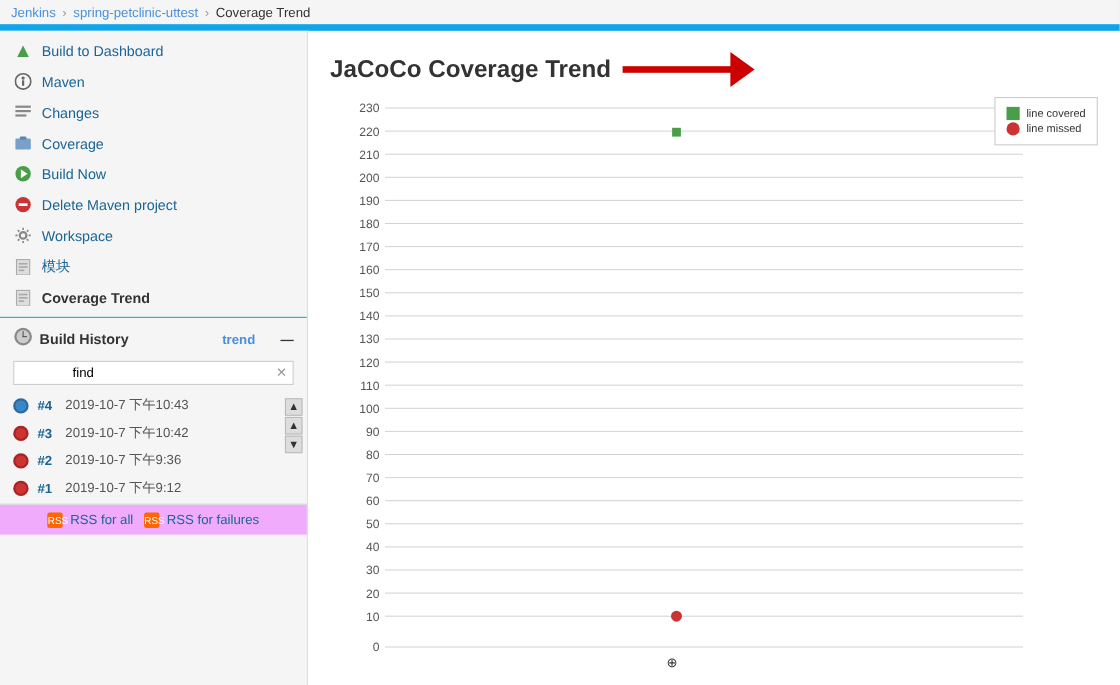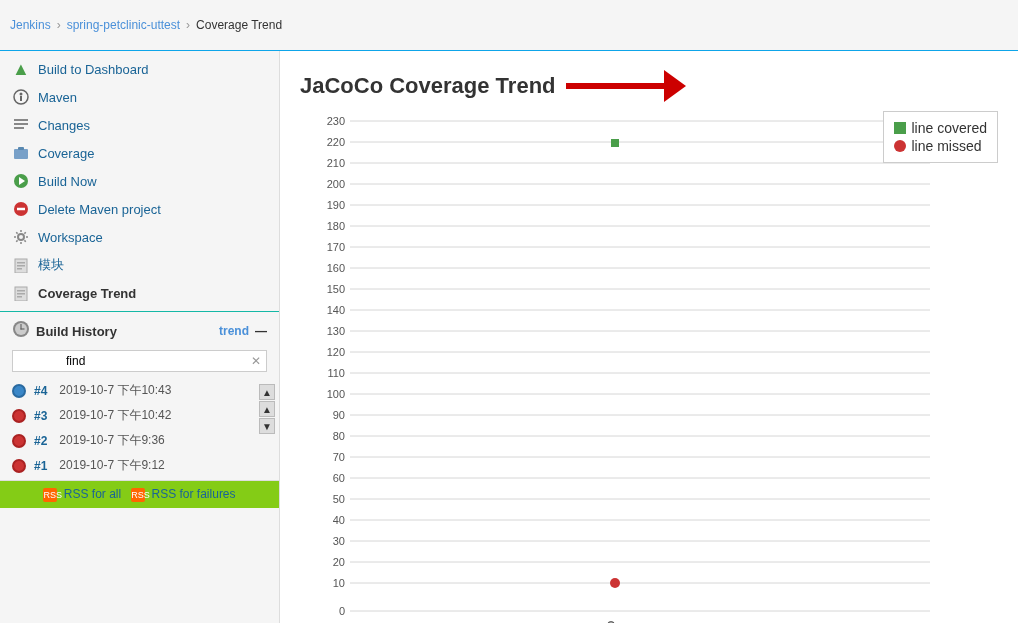--- a/index.html
+++ b/index.html
@@ -1,22 +1,22 @@
 <!DOCTYPE html>
 <html><head>
   <meta charset="utf-8">
   <style>
     * { margin: 0; padding: 0; box-sizing: border-box; }
     body { font-family: Arial, sans-serif; font-size: 13px; background: #f0f0f0; color: #333; }
 
     
     .breadcrumb {
       background: #f5f5f5;
-      border-bottom: 1px solid #0ea5e9;
-      padding: 18px 10px;
+      border-bottom: 6px solid #0ea5e9;
+      padding: 4px 10px;
       font-size: 12px;
       display: flex;
       align-items: center;
       gap: 6px;
     }
     .breadcrumb a { color: #4a90d9; text-decoration: none; }
     .breadcrumb .sep { color: #999; }
 
     
     .layout { display: flex; height: calc(623px - 28px); }
@@ -61,21 +61,21 @@
       align-items: center;
       gap: 6px;
       padding: 8px 12px 4px;
       font-weight: bold;
       font-size: 13px;
     }
     .build-history-header .icon { font-size: 16px; }
     .build-history-controls {
       display: flex;
       align-items: center;
-      gap: 6px;
+      gap: 23px;
       margin-left: auto;
       font-size: 12px;
     }
     .build-history-controls a { color: #4a90d9; text-decoration: none; font-weight: bold; }
     .search-bar {
       display: flex;
       align-items: center;
       margin: 4px 12px;
       border: 1px solid #ccc;
       background: white;
@@ -124,21 +124,21 @@
     .build-icon.red { background: #cc3333; border: 2px solid #aa2222; }
     .build-item a { color: #1a6496; text-decoration: none; font-weight: bold; }
     .build-item .timestamp { color: #555; margin-left: 4px; }
 
     
     .rss-footer {
       border-top: 1px solid #ddd;
       padding: 6px 12px;
       text-align: center;
       font-size: 12px;
-      background: #84cc16;
+      background: #f0abfc;
     }
     .rss-footer a { color: #1a6496; text-decoration: none; }
     .rss-icon {
       display: inline-block;
       width: 14px;
       height: 14px;
       background: #f60;
       border-radius: 2px;
       color: white;
       font-size: 9px;
@@ -201,21 +201,21 @@
     }
 
     
     .legend {
       position: absolute;
       right: 0;
       top: 0;
       border: 1px solid #ccc;
       background: white;
       padding: 6px 10px;
-      font-size: 14px;
+      font-size: 10px;
     }
     .legend-item {
       display: flex;
       align-items: center;
       gap: 6px;
       margin: 2px 0;
     }
     .legend-dot {
       width: 12px;
       height: 12px;

